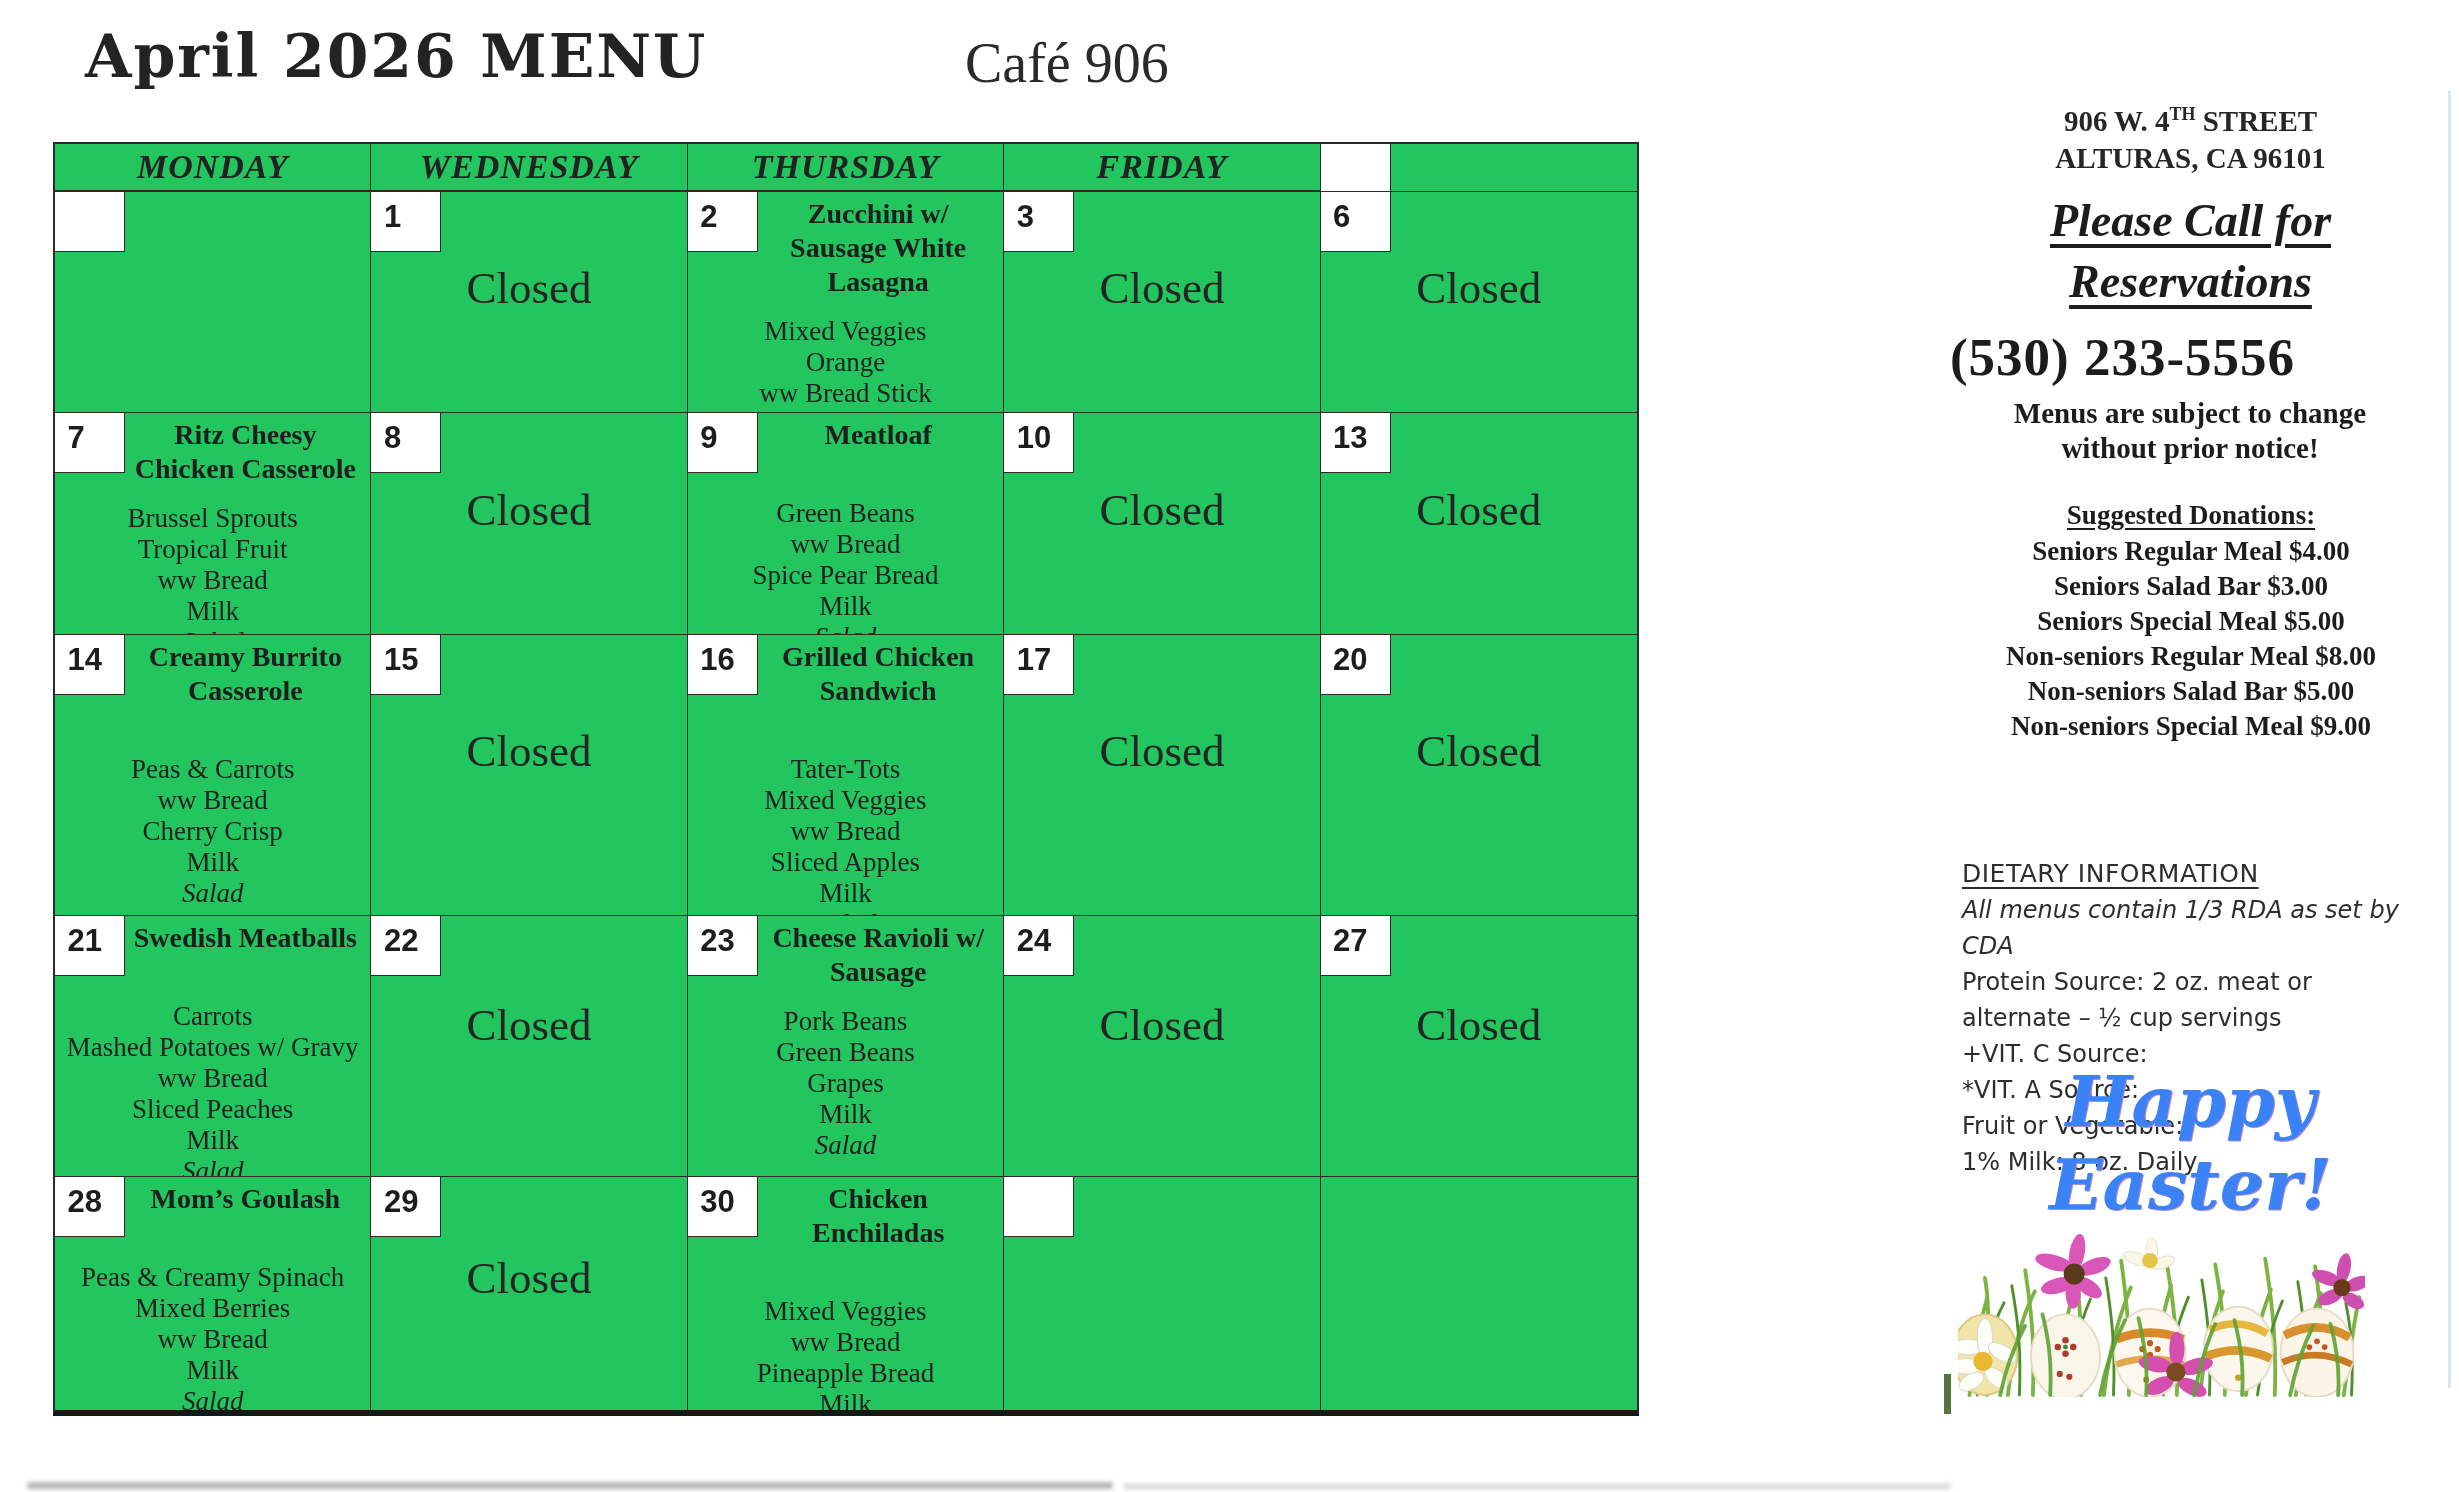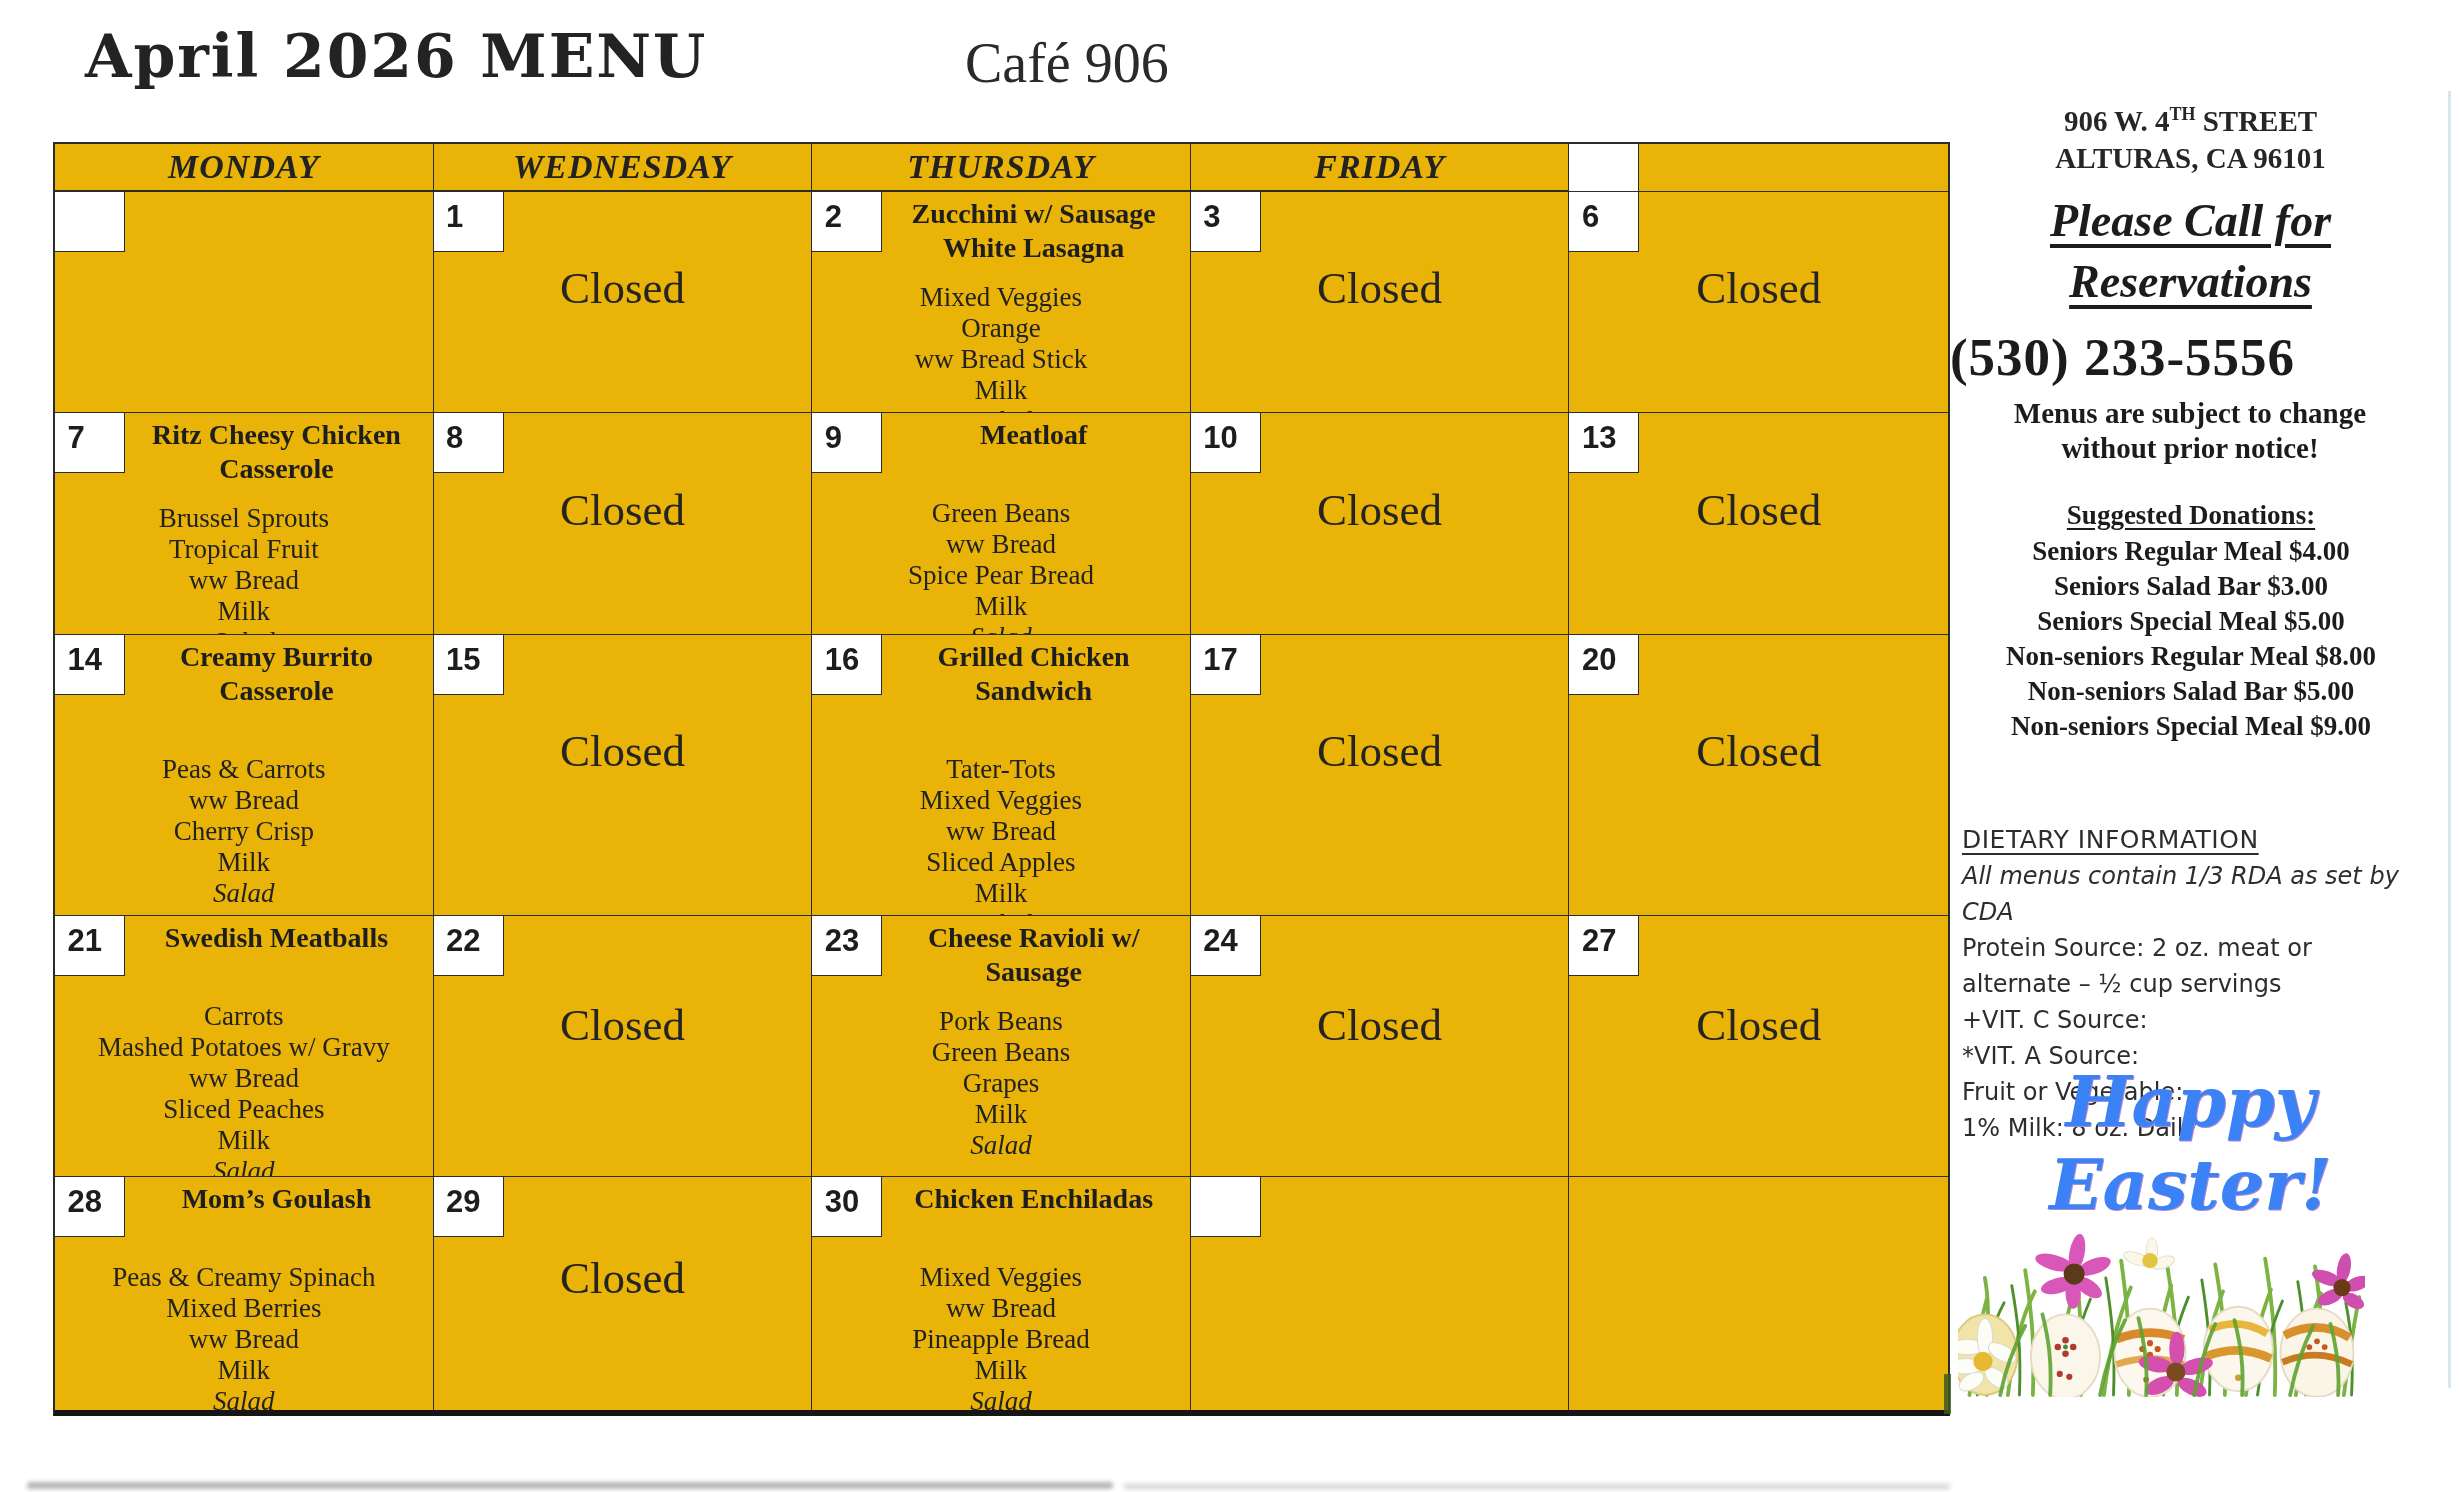--- a/index.html
+++ b/index.html
@@ -41,39 +41,39 @@
   .notice {
     position:absolute; left:1974px; top:396px; width:432px; text-align:center;
     font-weight:700; font-size:29px; line-height:35px;
   }
   .donations {
     position:absolute; left:1941px; top:498px; width:500px; text-align:center;
     font-weight:700; font-size:27px; line-height:35px;
   }
   .donations-heading { text-decoration:underline; text-underline-offset:3.8px; margin-bottom:1px; }
   .dietary {
-    position:absolute; left:1962px; top:822px; width:452px; text-align:left;
+    position:absolute; left:1962px; top:856px; width:452px; text-align:left;
     font-family:"DejaVu Sans", sans-serif; font-size:24px; line-height:36px; color:#2d2d2d;
   }
   .dietary-heading { text-decoration:underline; text-underline-offset:4.8px; letter-spacing:0.5px; font-size:25px; }
   .dietary-italic { font-style:italic; }
   .easter-greeting {
     position:absolute; left:1960px; top:1060px; width:461px; text-align:center;
     font-family:"DejaVu Serif", serif; font-style:italic; font-weight:700;
     font-size:70px; color:#3b82f6; text-shadow:1px 1px 0 #b288cf;
   }
   .easter-img { position:absolute; left:1958px; top:1203px; width:407px; height:194px; }
 
   
   .calendar {
-    position:absolute; left:53px; top:142px; width:1897px; height:1274px;
+    position:absolute; left:53px; top:142px; width:1586px; height:1274px;
     box-sizing:border-box; border:2.9px solid #2b2b2b; border-bottom:6.7px solid #161616;
     display:grid; grid-template-columns:repeat(5,1fr);
     grid-template-rows:48px 221px 222px 281px 261px 1fr;
-    background:#eab308;
+    background:#22c55e;
   }
   .day-header {
     border-right:1.9px solid #2b2b2b; border-bottom:2.9px solid #2b2b2b; box-sizing:border-box;
     display:flex; align-items:center; justify-content:center;
     font-weight:700; font-style:italic; font-size:34px; letter-spacing:1px; color:#222;
   }
   .cal-cell {
     position:relative; border-right:1.9px solid #2b2b2b; border-bottom:1.9px solid #2b2b2b;
     box-sizing:border-box; overflow:hidden;
   }

